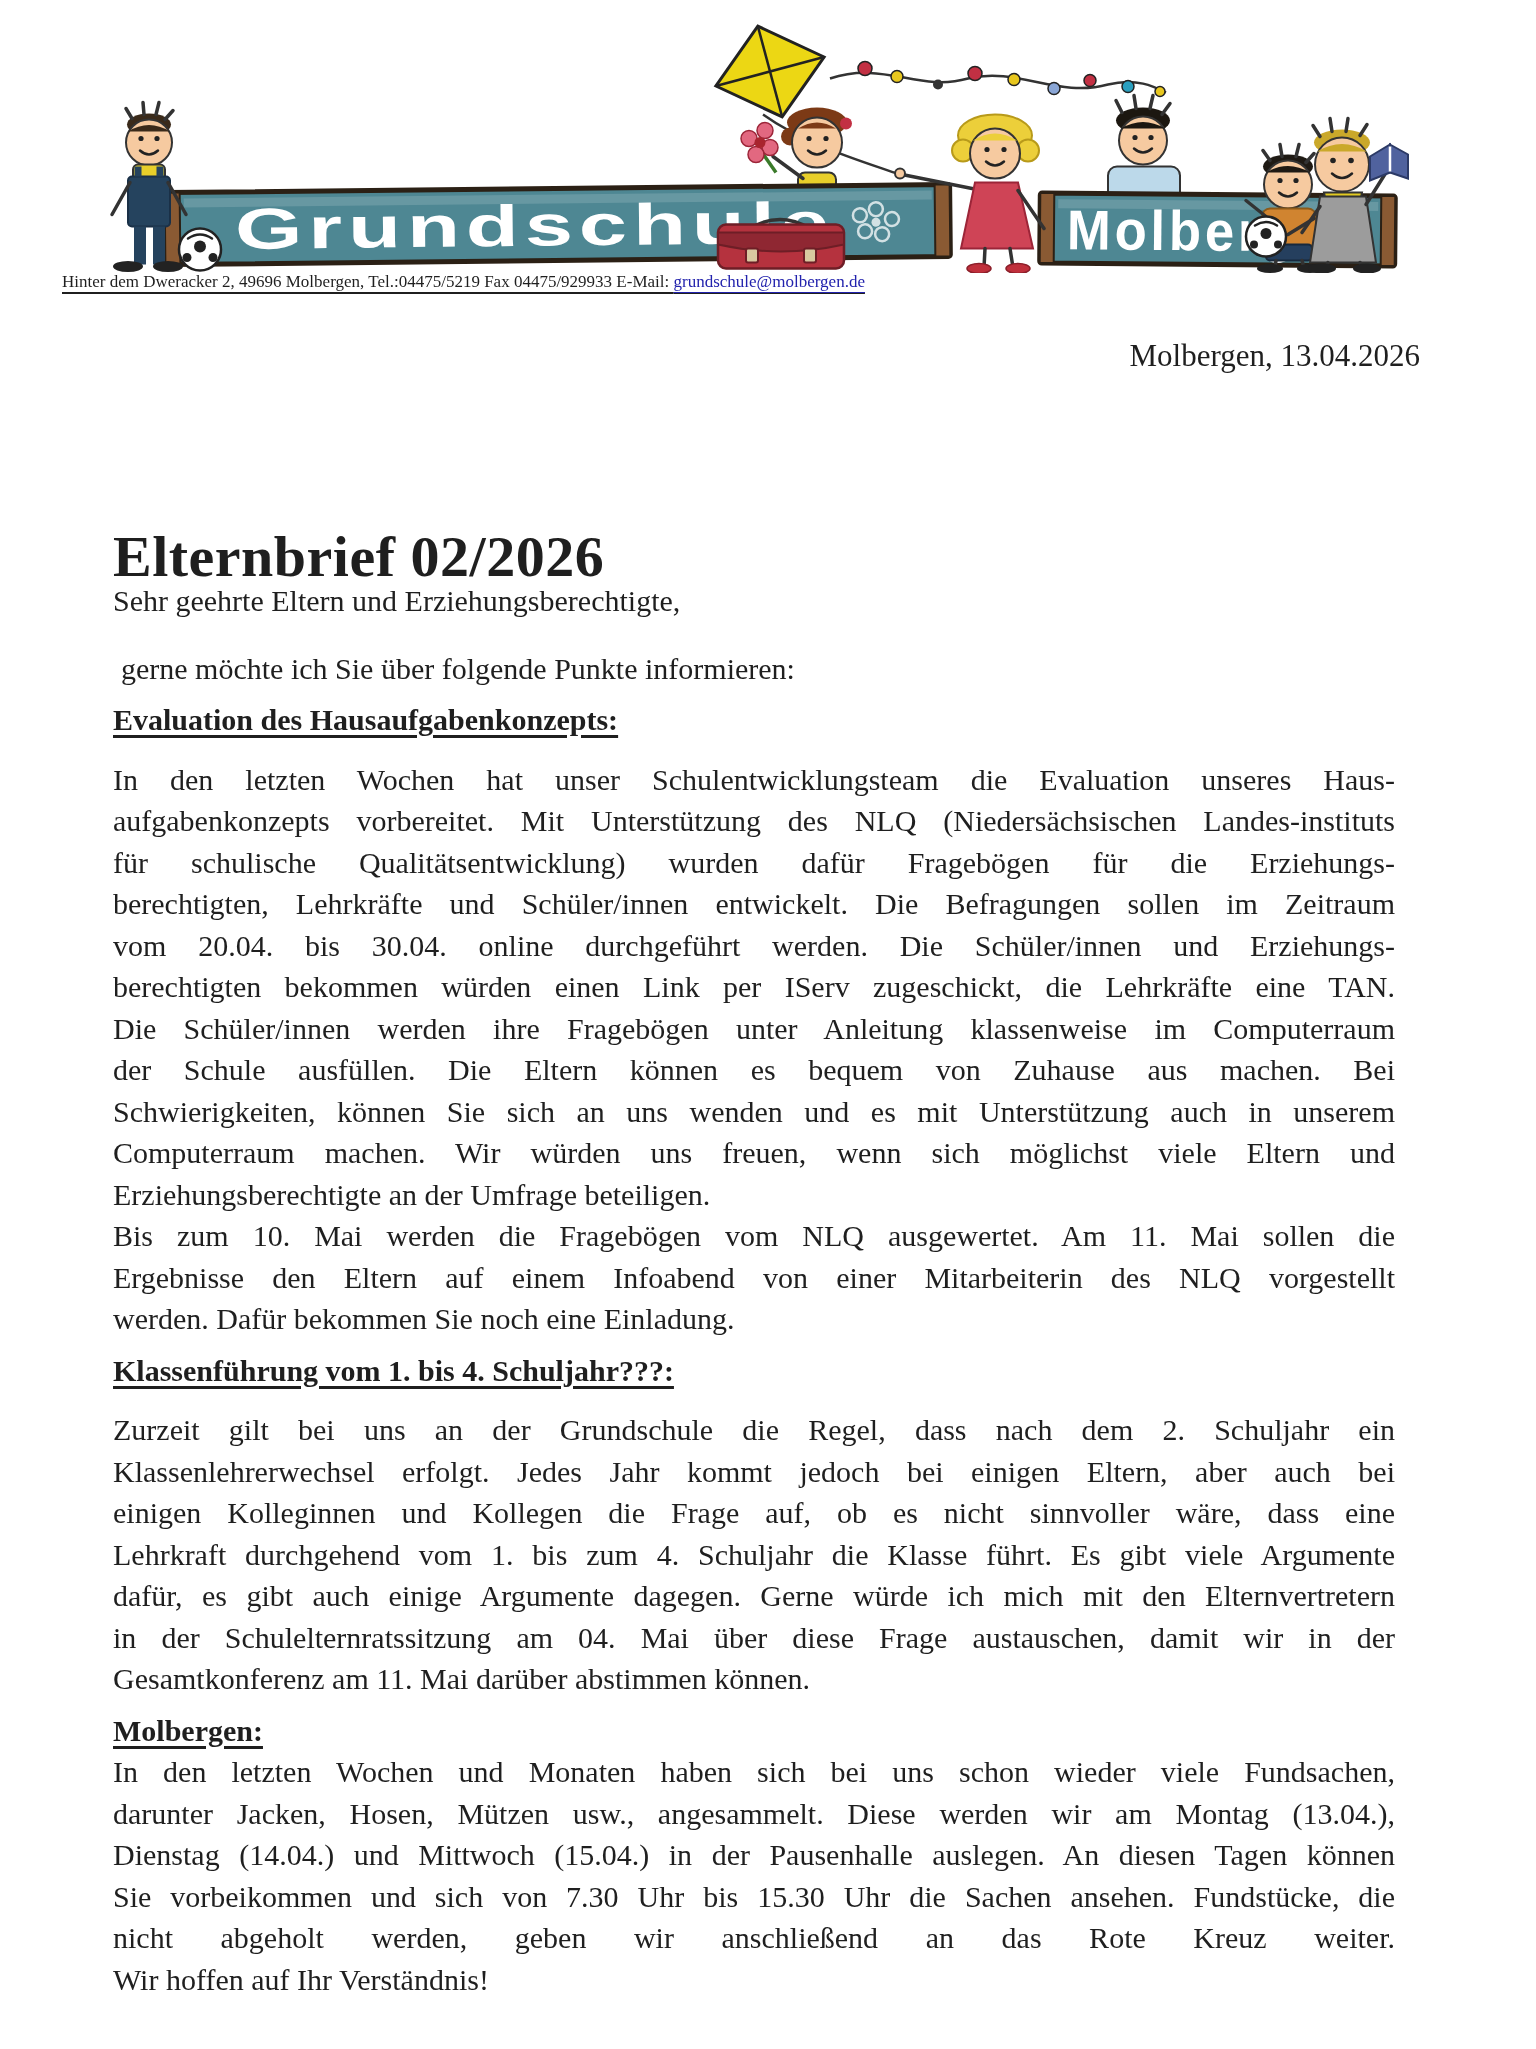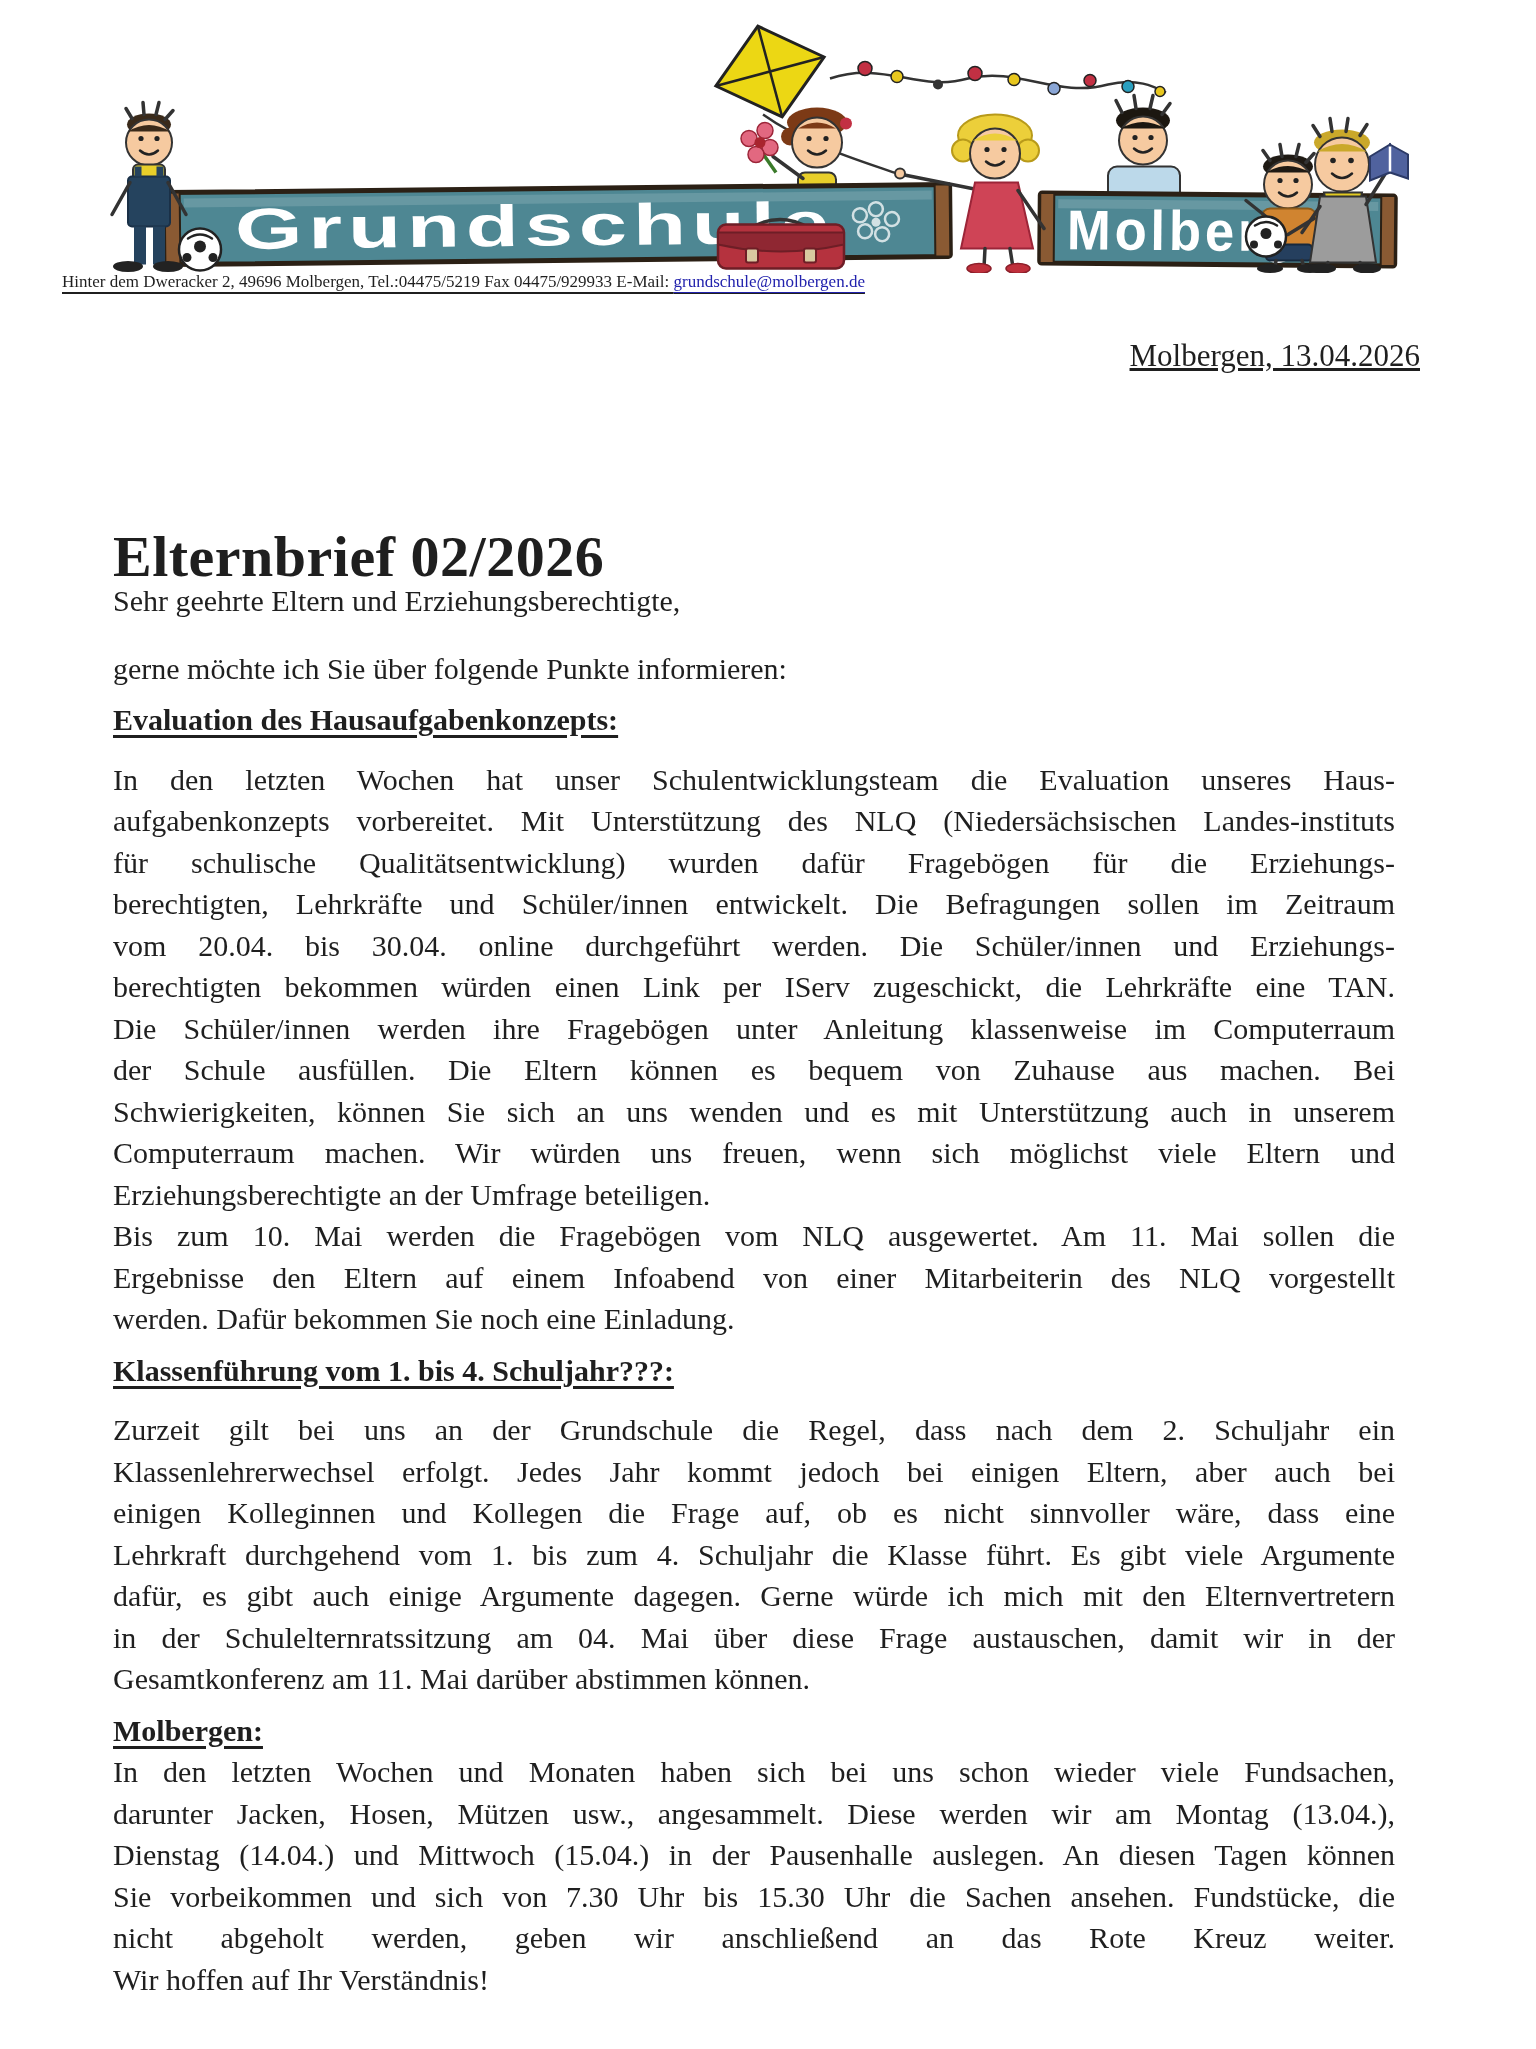--- a/index.html
+++ b/index.html
@@ -20,31 +20,31 @@
   .kite-shape{fill:var(--kite-yellow,#ecd714);stroke:#222;stroke-width:3;}
   .satchel-body{fill:var(--satchel-red,#b5323e);stroke:#6e1e26;stroke-width:2.5;}
 
   .address-line{
     position:absolute;top:266px;left:62px;width:1392px;
     font-size:17px;line-height:32px;white-space:nowrap;
   }
   .address-underline{text-decoration:underline;text-decoration-thickness:2px;text-underline-offset:5px;}
   .email-link{color:var(--email-link,#2222ad);text-decoration:underline;cursor:pointer;}
 
-  .date-line{position:absolute;top:338px;right:116px;font-size:31px;text-decoration:underline;}
+  .date-line{position:absolute;top:338px;right:116px;font-size:31px;}
 
   .doc-title{position:absolute;top:484px;left:113px;font-size:58px;font-weight:bold;letter-spacing:0.5px;}
 
   
   .letter-body{
     position:absolute;top:580px;left:113px;width:1282px;
     font-size:30px;line-height:41.5px;
   }
   .greeting{margin:0 0 26px 0;}
-  .intro{margin:0;}
+  .intro{margin:8px;}
   .letter-section{margin-top:10px;}
   .section-heading{
     font-size:30px;font-weight:bold;margin:0 0 18px 0;
     text-decoration:underline;text-decoration-thickness:2.5px;text-underline-offset:5px;
   }
   .letter-section.tight .section-heading{margin-bottom:0;}
   .line{text-align:left;}
   .line.fill{text-align:justify;text-align-last:justify;}
 </style>
 </head>

